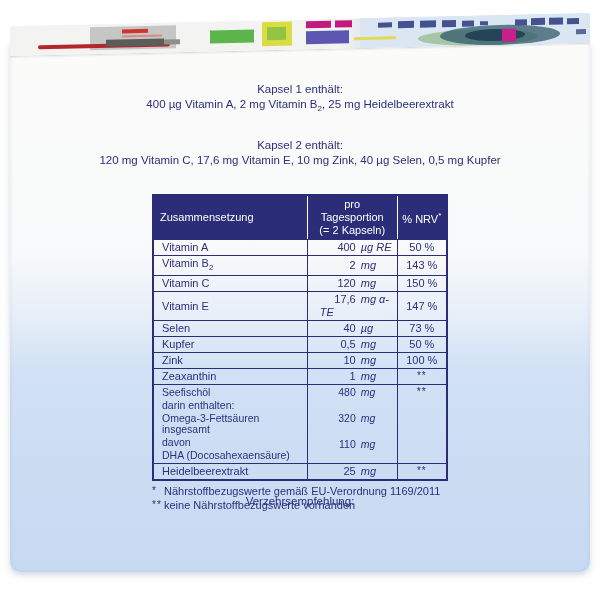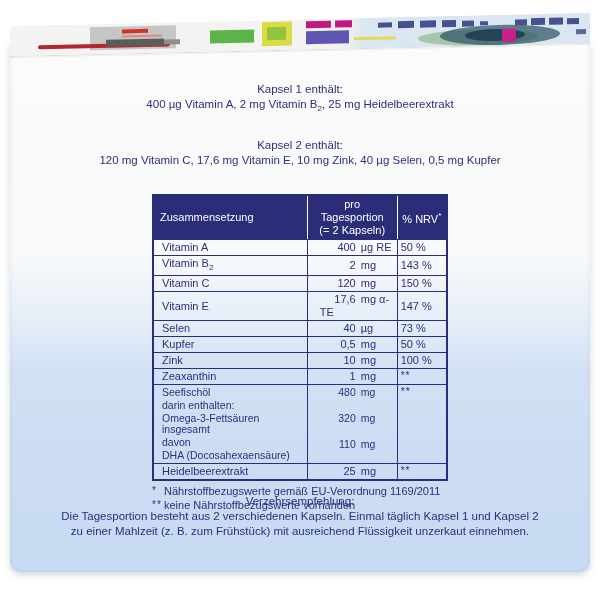--- a/index.html
+++ b/index.html
@@ -40,23 +40,23 @@
   th{
     background:#2b2d79;color:#ffffff;font-weight:normal;font-size:11px;line-height:13px;
     padding:2px 4px;border-color:#2b2d79;
   }
   th.c1{text-align:left;padding-left:6px;width:158px;border-right:1px solid #ffffff;}
   th.c2{text-align:center;width:88px;border-right:1px solid #ffffff;}
   th.c3{text-align:center;width:46px;}
   td{font-size:11px;line-height:13px;padding:1px 3px;}
   td.nutrient-label-cell{padding-left:8px;}
   td.amount-cell{text-align:left;padding-left:12px;}
-  td.nrv-cell{}
+  td.nrv-cell{text-align:center;}
   .num{display:inline-block;width:36px;text-align:right;}
-  .unit{margin-left:5px;}
+  .unit{margin-left:5px;font-style:italic;}
   tr.multi td{vertical-align:top;}
   tr.multi td div{line-height:11px;font-size:10.5px;padding:1px 0;}
   .stars{letter-spacing:1px;position:relative;top:-1px;font-size:10px;}
   .footnotes{margin-top:4px;font-size:11px;line-height:13.5px;}
   .fn-row{display:flex;}
   .fn-marker{width:12px;font-size:10px;position:relative;top:-1px;letter-spacing:1px;}
   .fn-text{flex:1;}
   .verzehr{top:451px;}
   .verzehr .sec-line{width:480px;margin:0 auto;}
 </style>
@@ -196,17 +196,16 @@
         </div>
         <div class="fn-row">
           <span class="fn-marker">**</span>
           <span class="fn-text">keine Nährstoffbezugswerte vorhanden</span>
         </div>
       </div>
     </div>
 
     <div class="sec verzehr">
       <div class="sec-heading">Verzehrsempfehlung:</div>
-      <div class="sec-line">Die Tagesportion besteht aus 2 verschiedenen Kapseln. Einmal täglich Kapsel 1 und Kapsel 2 zu einer Mahlzeit (z. B. zum Frühstück) mit ausreichend Flüssigkeit unzerkaut einnehmen.</div>
     </div>
 
   </div>
 </div>
 
 </body></html>

